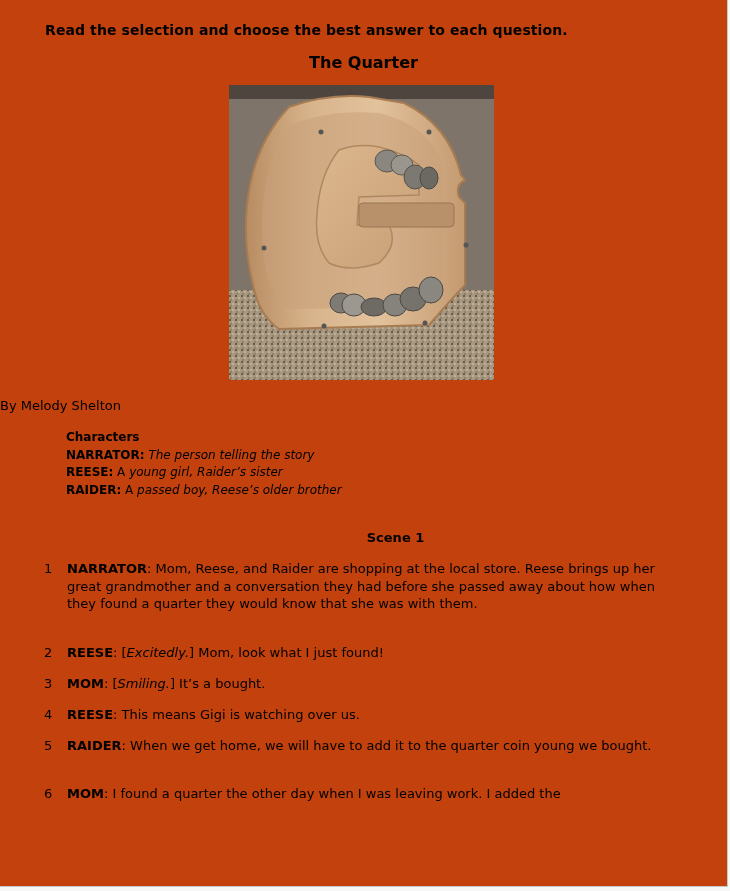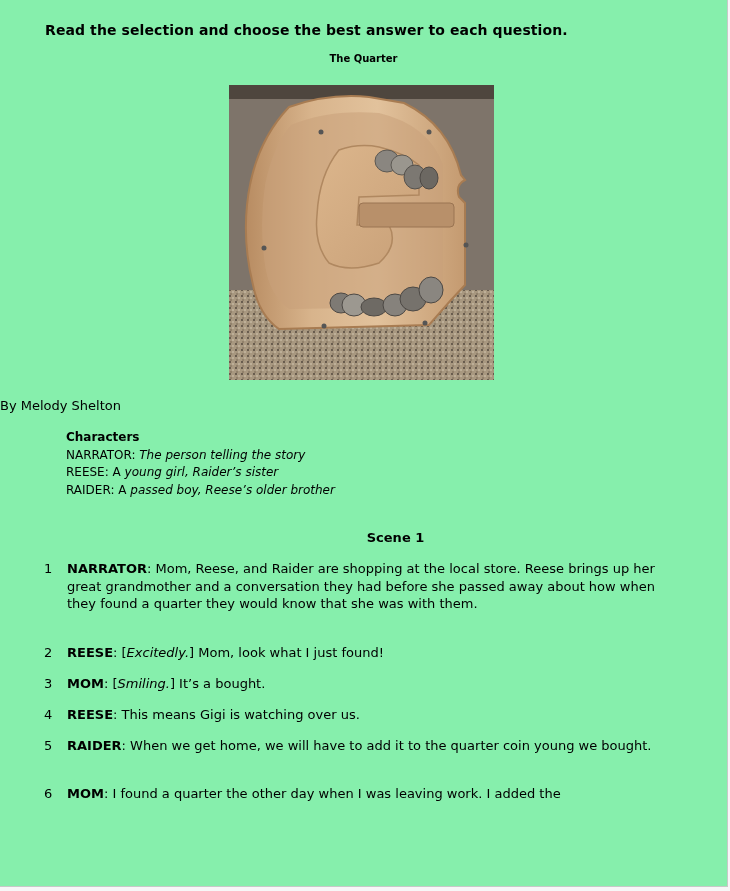--- a/index.html
+++ b/index.html
@@ -2,41 +2,41 @@
 <html><head>
 <meta charset="utf-8">
 <style>
   html, body { margin: 0; padding: 0; }
   body {
     width: 730px; height: 891px; background: #f7f7f7; overflow: hidden;
     font-family: "DejaVu Sans", sans-serif; color: #000;
   }
   .page {
     position: absolute; left: 0; top: 0; width: 727px; height: 886px;
-    background: #86efac; border-right: 1px solid #c8c8c8; border-bottom: 1px solid #c8c8c8;
+    background: #c2410c; border-right: 1px solid #c8c8c8; border-bottom: 1px solid #c8c8c8;
   }
   .instructions {
     position: absolute; left: 45px; top: 22px; font-size: 14px; font-weight: bold; letter-spacing: 0.1px;
   }
   .title {
-    position: absolute; left: 0; width: 727px; top: 53px; text-align: center; font-size: 10px; font-weight: bold;
+    position: absolute; left: 0; width: 727px; top: 53px; text-align: center; font-size: 16px; font-weight: bold;
   }
   .photo {
     position: absolute; left: 229px; top: 85px; width: 265px; height: 295px; overflow: hidden;
     background: linear-gradient(180deg, #5a5048 0%, #7a6e64 20%, #8a7e72 60%, #6e6458 70%, #9a8a76 72%, #b3a58f 100%);
   }
   .photo svg { display: block; }
   .byline {
     position: absolute; left: 0; width: 727px; top: 398px; font-size: 13px;
   }
   .characters {
     position: absolute; left: 66px; top: 429px; font-size: 12px; line-height: 17.5px;
   }
   .characters .head { font-weight: bold; }
-  .characters b { font-weight: normal; }
+  .characters b { font-weight: bold; }
   .characters i { font-style: italic; }
   .scene {
     position: absolute; left: 0; width: 727px; top: 530px; text-align: center; font-size: 13px; font-weight: bold; padding-left: 32px;
   }
   .lines { position: absolute; left: 0; top: 560px; width: 727px; }
   .line { position: absolute; left: 0; width: 727px; font-size: 13px; line-height: 17.5px; }
   .line .num { position: absolute; left: 44px; top: 0; }
   .line .txt { position: absolute; left: 67px; width: 600px; }
   .line .spk { font-weight: bold; }
   .line i { font-style: italic; }

